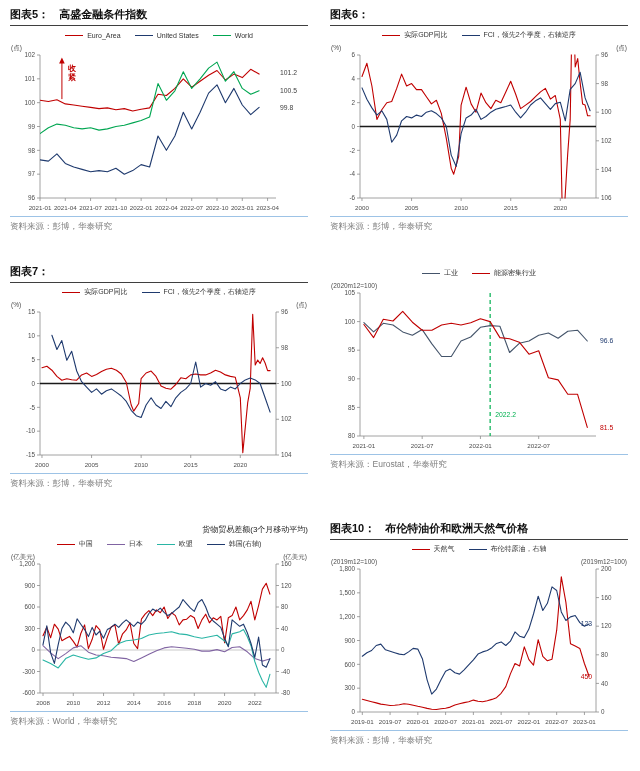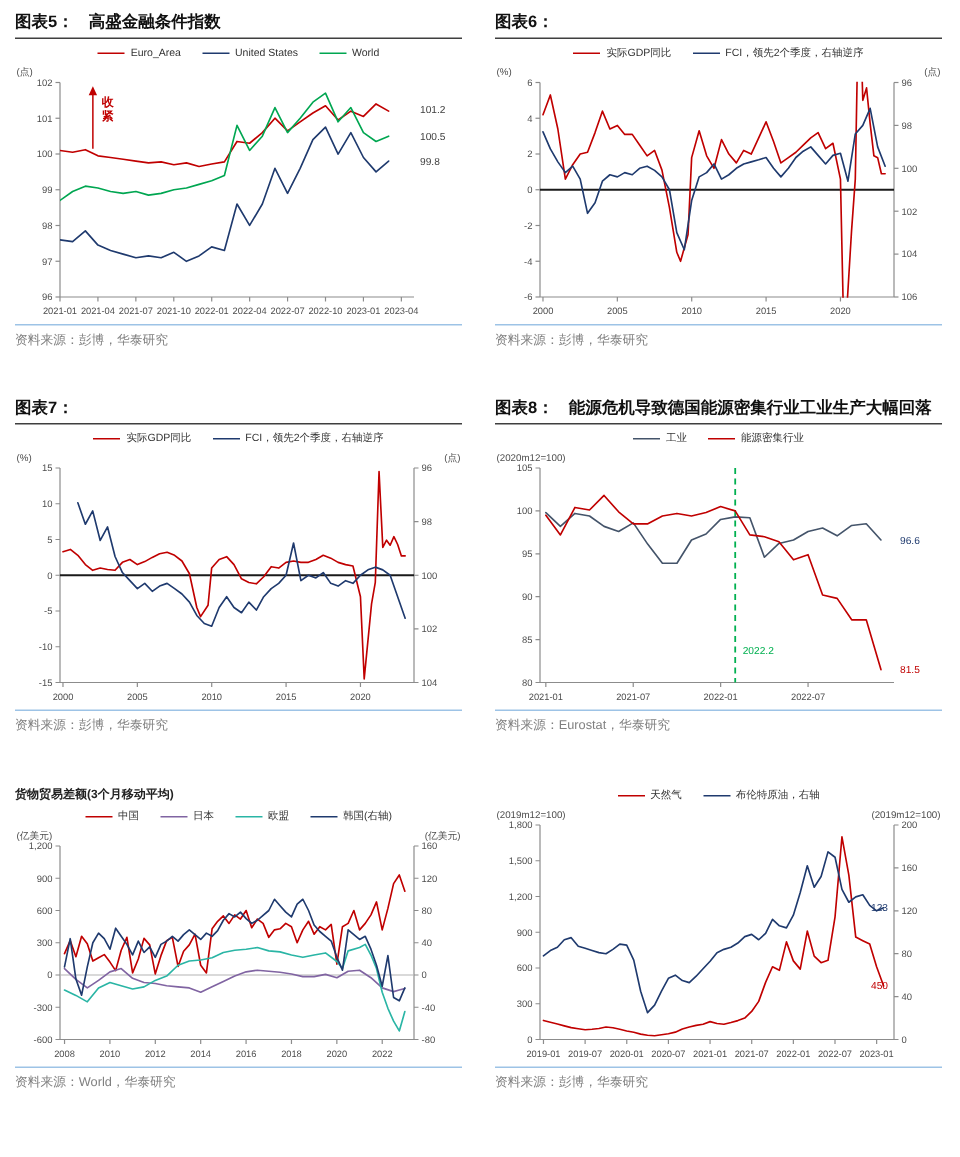--- a/index.html
+++ b/index.html
@@ -1,21 +1,21 @@
 <!DOCTYPE html>
 <html><head>
 <meta charset="utf-8">
 <style>
   html,body{margin:0;padding:0;background:#fff;}
   body{width:640px;height:771px;font-family:"Liberation Sans","DejaVu Sans",sans-serif;overflow:hidden;}
   .grid{display:grid;grid-template-columns:320px 320px;grid-template-rows:257px 257px 257px;}
   .panel{box-sizing:border-box;padding:7px 12px 0 10px;display:flex;flex-direction:column;}
   .hd{display:flex;align-items:flex-start;gap:10px;font-size:11px;font-weight:700;color:#111;
       padding-bottom:3px;border-bottom:1.6px solid #3f3f3f;}
-  .subtitle{text-align:left;font-size:8px;font-weight:700;color:#222;margin-top:3px;}
+  .subtitle{text-align:right;font-size:8px;font-weight:400;color:#222;margin-top:3px;}
   .legend{display:flex;justify-content:center;align-items:center;gap:14px;margin-top:3px;height:12px;
       font-size:7px;color:#333;white-space:nowrap;}
   .legend .item{display:flex;align-items:center;gap:4px;}
   .legend .sw{width:18px;height:0;border-top:1.8px solid #000;}
   svg.chart{display:block;margin-top:1px;}
   .sep{border-top:1px solid #9DC3E6;margin-top:2px;}
   .src{font-size:8.5px;color:#7f7f7f;padding-top:4px;}
 </style>
 </head>
 <body>
@@ -252,24 +252,20 @@
         <g clip-path="url(#clip-p2)">
           <polyline points="32.0,68.8 36.9,67.3 41.9,71.2 46.9,77.4 51.8,81.2 56.8,79.7 61.7,80.7 66.7,81.2 71.6,75.9 76.6,74.0 81.6,77.4 86.5,75.4 91.5,72.6 96.4,70.2 101.4,69.2 106.4,71.2 111.3,75.0 116.3,83.5 121.2,106.0 123.7,112.1 128.7,104.5 131.1,79.7 136.1,74.0 141.1,72.1 146.0,77.4 151.0,86.9 155.9,89.3 160.9,90.2 165.8,85.5 170.8,78.8 175.8,79.7 180.7,75.9 185.7,75.0 190.6,75.9 195.6,75.9 200.6,74.0 205.5,71.2 210.5,73.1 215.4,75.9 220.4,77.4 225.3,78.3 230.3,98.8 232.8,153.6 237.7,103.6 240.2,89.3 242.7,15.4 245.2,65.9 247.7,61.1 250.1,64.5 252.6,58.8 255.1,64.0 257.6,71.6 260.1,71.6" fill="none" stroke="#C00000" stroke-width="1.1" stroke-linejoin="round" stroke-linecap="round"></polyline>
           <polyline points="41.9,36.2 46.9,50.5 51.8,41.6 56.8,61.3 61.7,52.3 66.7,72.0 71.6,82.7 76.6,88.1 81.6,93.4 86.5,89.9 91.5,95.2 96.4,91.7 101.4,89.9 106.4,93.4 111.3,97.0 116.3,102.4 121.2,111.3 126.2,116.7 131.1,118.5 136.1,106.0 141.1,98.8 146.0,106.0 151.0,109.5 155.9,102.4 160.9,107.7 165.8,98.8 170.8,93.4 175.8,89.9 180.7,84.5 185.7,63.0 190.6,88.1 195.6,84.5 200.6,86.3 205.5,82.7 210.5,89.9 215.4,91.7 220.4,88.1 225.3,89.9 230.3,84.5 235.3,80.9 240.2,79.1 245.2,80.9 250.1,84.5 255.1,98.8 260.1,113.1" fill="none" stroke="#1F3A6E" stroke-width="1.1" stroke-linejoin="round" stroke-linecap="round"></polyline>
         </g>
       </svg>
     <div class="sep"></div>
     <div class="src">资料来源：彭博，华泰研究</div>
   </section>
 
   <section class="panel">
-    <div class="hd">
-      <span>图表8：</span>
-      <span>能源危机导致德国能源密集行业工业生产大幅回落</span>
-    </div>
     <div class="legend">
         <span class="item">
           <span class="sw" style="border-top-color: rgb(68, 84, 106);"></span>
           <span>工业</span>
         </span>
         <span class="item">
           <span class="sw" style="border-top-color: rgb(192, 0, 0);"></span>
           <span>能源密集行业</span>
         </span>
       </div>
@@ -406,20 +402,24 @@
           <polyline points="33.0,94.7 40.6,101.9 48.2,107.6 55.7,102.6 63.3,96.9 70.8,94.7 78.4,101.2 86.0,104.0 93.5,104.7 101.1,106.2 108.7,106.9 116.2,107.6 123.8,110.5 131.4,106.9 138.9,103.3 146.5,99.7 154.1,96.9 161.6,95.8 169.2,96.5 176.7,97.2 184.3,98.3 191.9,100.1 199.4,100.1 207.0,98.6 214.6,100.8 222.1,96.5 229.7,95.8 237.3,100.8 244.8,107.6 252.4,110.1 256.2,109.0 259.9,108.0" fill="none" stroke="#8064A2" stroke-width="1.1" stroke-linejoin="round" stroke-linecap="round"></polyline>
           <polyline points="33.0,109.0 40.6,112.6 48.2,116.9 55.7,107.6 63.3,104.0 70.8,106.2 78.4,108.3 86.0,106.9 93.5,102.6 101.1,99.7 108.7,92.5 116.2,89.7 123.8,89.0 131.4,87.5 138.9,84.0 146.5,82.5 154.1,81.8 161.6,80.7 169.2,82.9 176.7,83.6 184.3,85.7 191.9,87.2 199.4,85.7 207.0,84.3 214.6,90.0 218.3,94.7 222.1,82.9 229.7,80.7 233.5,78.6 237.3,85.7 241.0,94.7 244.8,110.5 248.6,121.2 252.4,129.8 256.2,136.3 259.9,123.4" fill="none" stroke="#2AB5A5" stroke-width="1.1" stroke-linejoin="round" stroke-linecap="round"></polyline>
           <polyline points="33.0,93.6 36.8,74.8 40.6,101.7 44.4,112.4 48.2,93.6 51.9,77.5 55.7,71.1 59.5,74.8 63.3,81.8 67.1,67.8 70.8,73.2 74.6,78.6 78.4,85.6 82.2,76.4 86.0,84.0 89.8,80.2 93.5,87.2 97.3,78.6 101.1,76.4 104.9,73.2 108.7,76.4 112.4,72.1 116.2,68.9 120.0,72.1 123.8,75.3 127.6,71.1 131.4,73.2 135.1,69.4 138.9,62.5 142.7,58.1 146.5,60.3 150.3,57.1 154.1,61.4 157.8,64.6 161.6,62.5 165.4,59.2 169.2,56.0 173.0,48.5 176.7,52.8 180.5,57.1 184.3,60.3 188.1,51.7 191.9,48.5 195.7,56.0 199.4,65.7 203.2,70.0 207.0,73.2 210.8,76.4 214.6,87.2 218.3,95.8 222.1,68.9 225.9,72.1 229.7,75.3 233.5,73.2 237.3,81.8 241.0,92.5 244.8,106.5 248.6,86.1 252.4,114.0 256.2,116.2 259.9,107.6" fill="none" stroke="#1F3A6E" stroke-width="1.1" stroke-linejoin="round" stroke-linecap="round"></polyline>
         </g>
       </svg>
     <div class="sep"></div>
     <div class="src">资料来源：World，华泰研究</div>
   </section>
 
   <section class="panel">
+    <div class="hd">
+      <span>图表10：</span>
+      <span>布伦特油价和欧洲天然气价格</span>
+    </div>
     <div class="legend">
         <span class="item">
           <span class="sw" style="border-top-color: rgb(192, 0, 0);"></span>
           <span>天然气</span>
         </span>
         <span class="item">
           <span class="sw" style="border-top-color: rgb(31, 58, 110);"></span>
           <span>布伦特原油，右轴</span>
         </span>
       </div>

